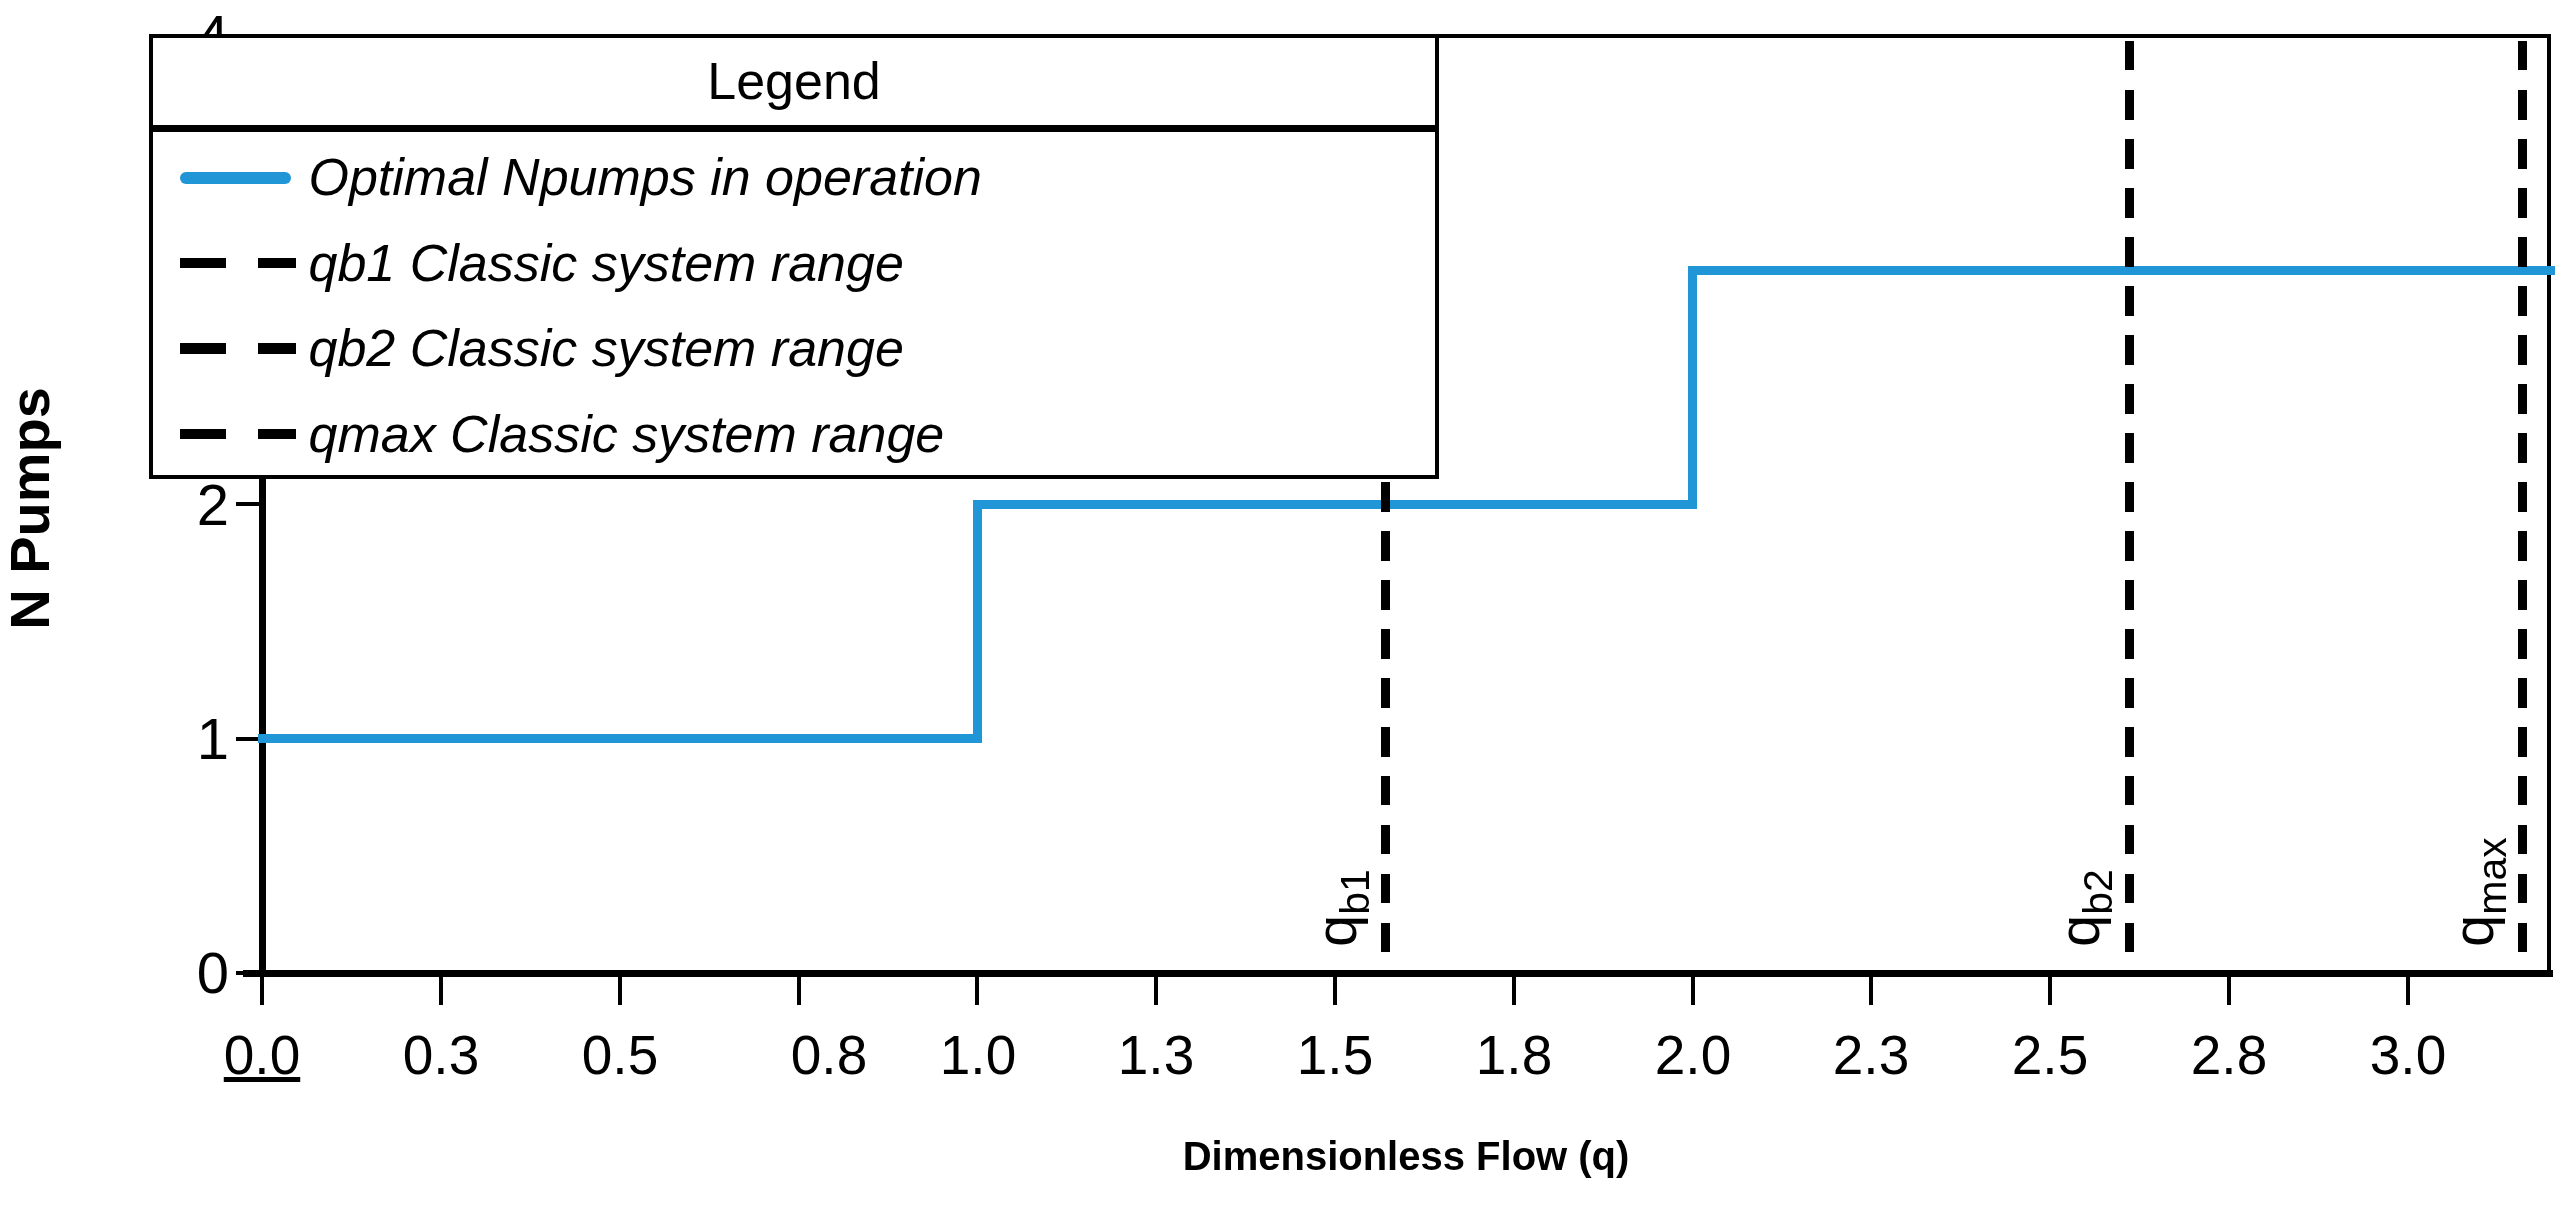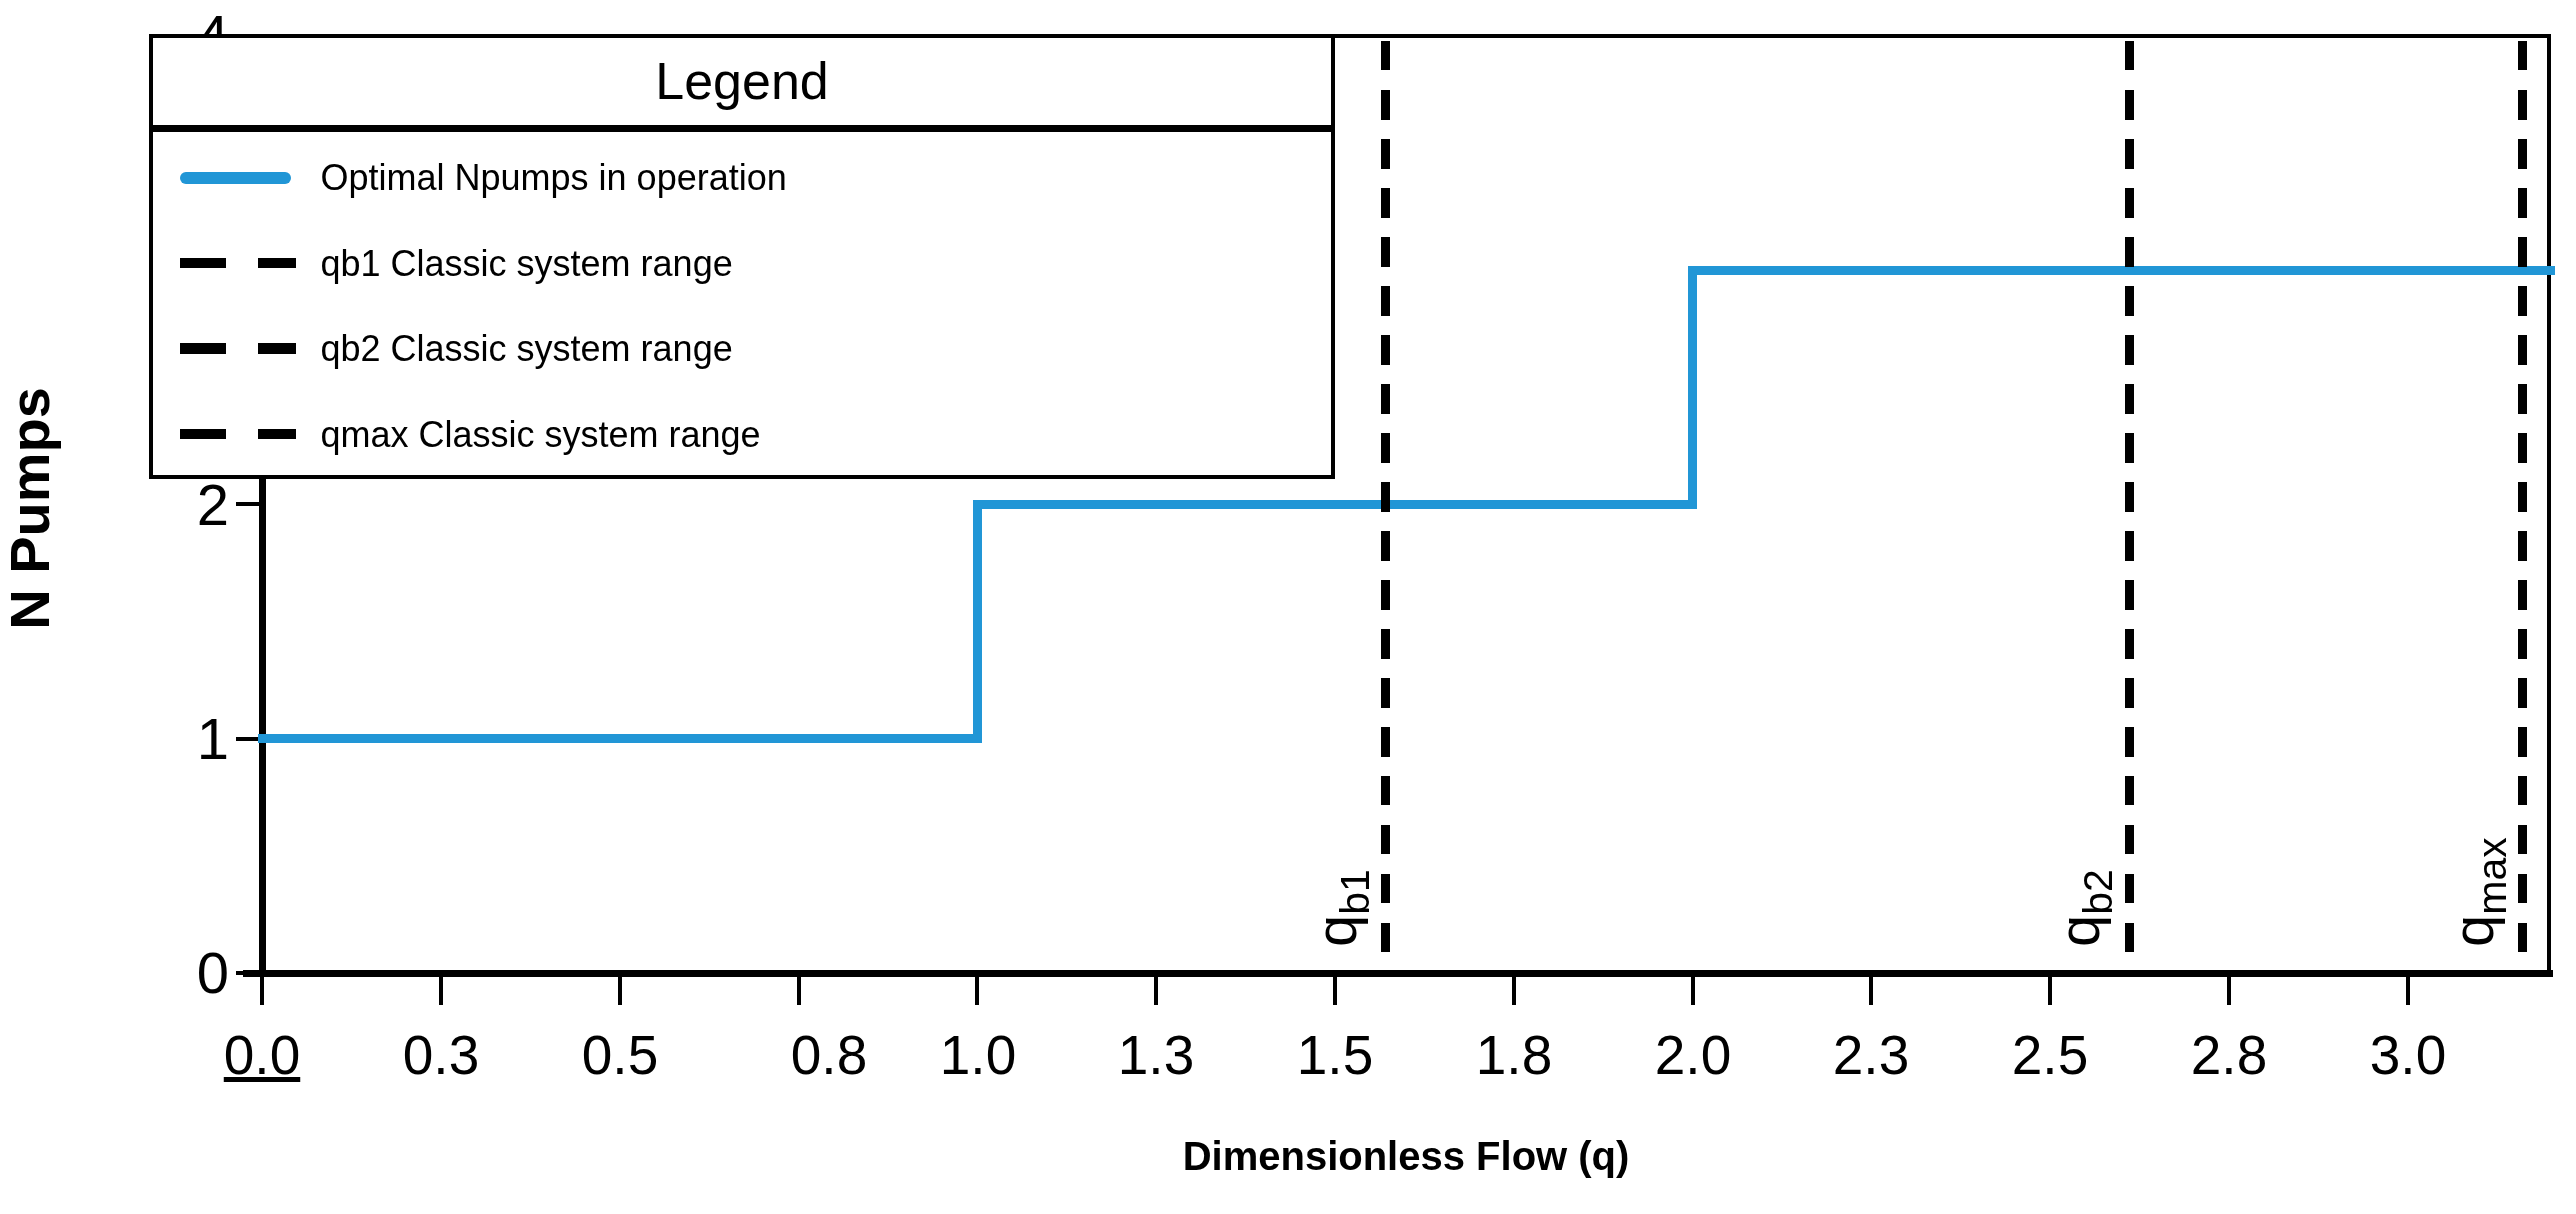--- a/index.html
+++ b/index.html
@@ -14,28 +14,28 @@
   
   .seg{position:absolute;background:#2196D6;}
   
   .vline{position:absolute;width:8.8px;background:repeating-linear-gradient(180deg,#000 0px,#000 29.5px,transparent 29.5px,transparent 49px);}
   .vline-label{position:absolute;white-space:nowrap;font-size:58px;line-height:65px;transform:rotate(-90deg);transform-origin:top left;}
   .vline-label sub{font-size:41px;line-height:0;}
   
   .x-title{position:absolute;left:262px;top:1134px;width:2288px;text-align:center;font-size:40px;font-weight:bold;}
   .y-title{position:absolute;left:-439px;top:476px;width:937px;text-align:center;font-size:56px;font-weight:bold;transform:rotate(-90deg);transform-origin:center;}
   
-  .legend{position:absolute;left:149px;top:34px;width:1186px;height:445px;background:#fff;border:4.4px solid #000;box-sizing:border-box;}
+  .legend{position:absolute;left:149px;top:34px;width:1290px;height:445px;background:#fff;border:4.4px solid #000;box-sizing:border-box;}
   .legend-title{height:87px;line-height:87px;text-align:center;font-size:52px;border-bottom:7.4px solid #000;}
   .legend-rows{display:flex;flex-direction:column;justify-content:space-around;height:342px;padding:2.9px 0;}
   .legend-row{display:flex;align-items:center;padding-left:26.5px;}
   .swatch-wrap{width:119px;display:flex;align-items:center;}
   .swatch-solid{width:111px;height:11.8px;border-radius:5.9px;background:#2196D6;}
   .swatch-dashed{width:116px;height:10.3px;background:repeating-linear-gradient(90deg,#000 0px,#000 46px,transparent 46px,transparent 78px);}
-  .legend-label{font-size:36px;line-height:55px;margin-left:22px;white-space:nowrap;}
+  .legend-label{font-size:52px;line-height:55px;margin-left:10px;white-space:nowrap;font-style:italic;}
 </style>
 </head>
 <body>
 
 <div id="canvas">
 
   <div class="axis-line" style="left:262px;top:34px;width:2288px;height:4.4px;"></div>
   <div class="axis-line" style="left:2547px;top:34px;width:4.4px;height:939px;"></div>
   <div class="axis-line" style="left:259px;top:34px;width:7.4px;height:943px;"></div>
   <div class="axis-line" style="left:243px;top:970px;width:2310px;height:7.4px;"></div>

